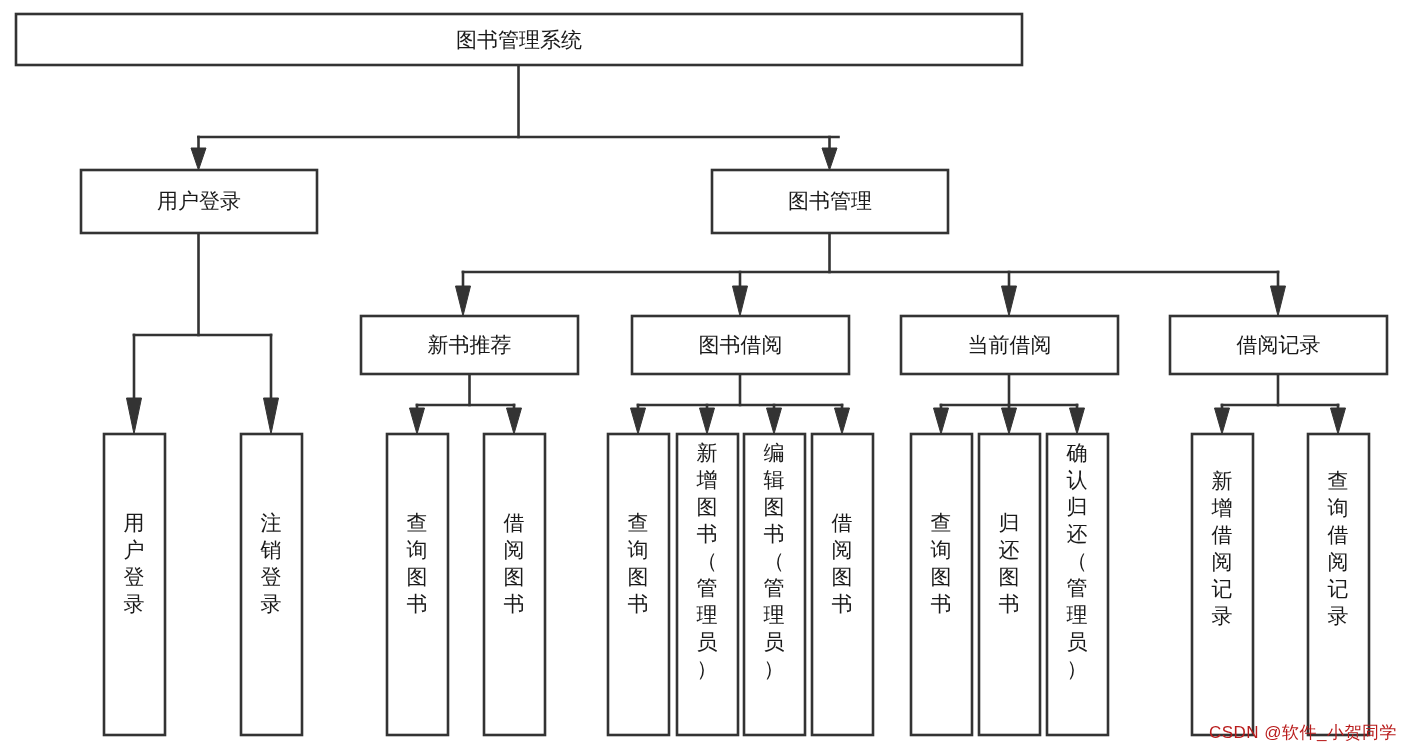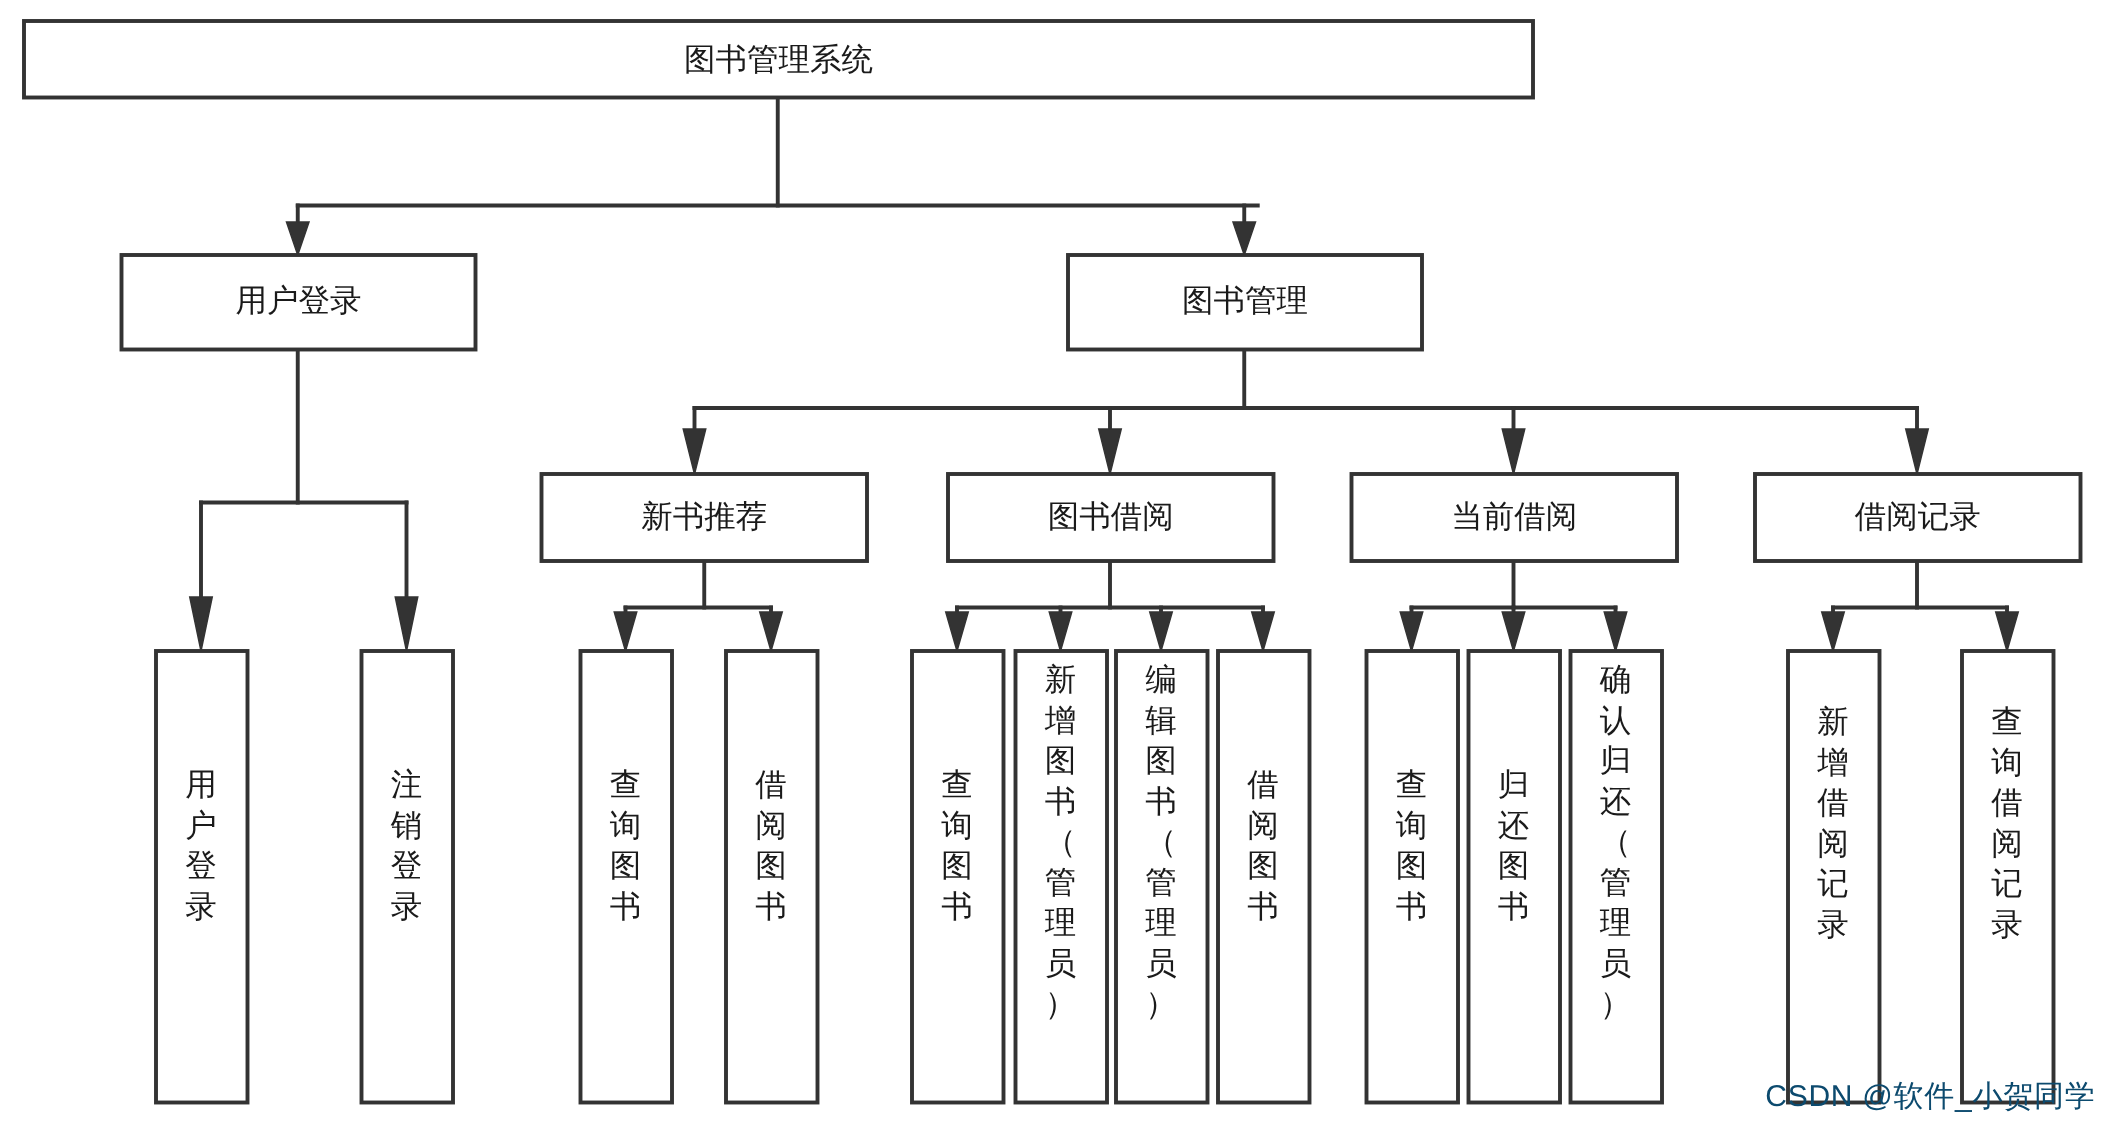--- a/index.html
+++ b/index.html
@@ -54,22 +54,22 @@
     font-family: "Liberation Sans", "DejaVu Sans", sans-serif;
     font-size: 21px;
     fill: #1a1a1a;
     text-anchor: middle;
   }
   .watermark {
     position: absolute;
     right: 8px;
     bottom: 3px;
     font-family: "Liberation Sans", "DejaVu Sans", sans-serif;
-    font-size: 20px;
-    color: #0c4a6e;
+    font-size: 17px;
+    color: #b91c1c;
     letter-spacing: 0.5px;
     white-space: nowrap;
     pointer-events: none;
   }
 </style>
 </head>
 <body>
 
 <div id="diagram-root">
 

